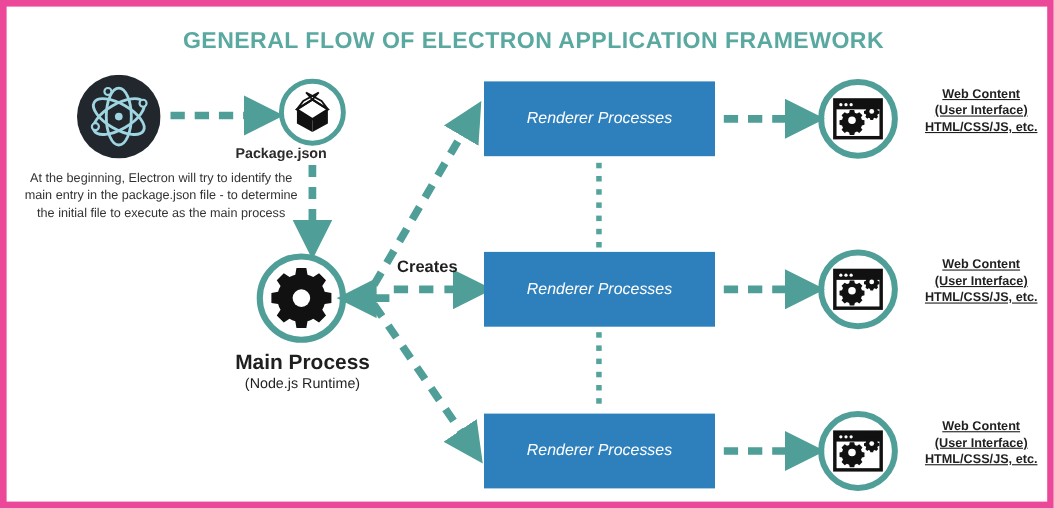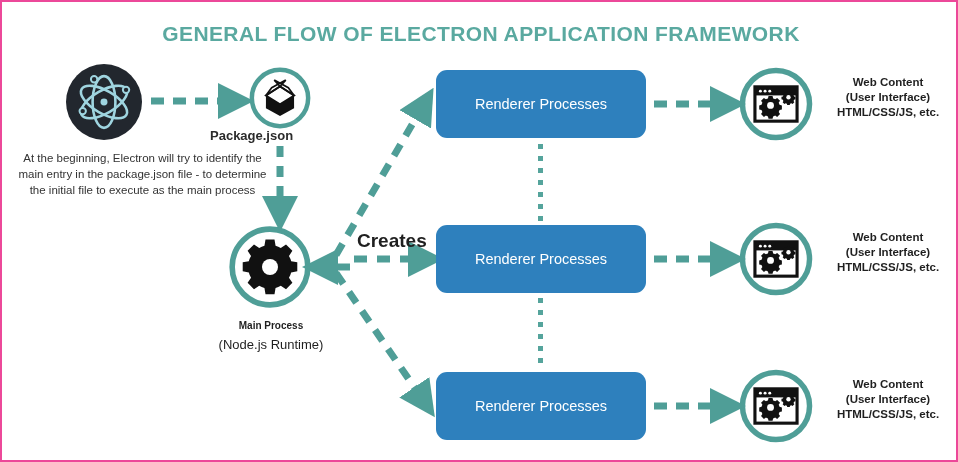--- a/index.html
+++ b/index.html
@@ -5,21 +5,21 @@
   html, body {
     margin: 0;
     padding: 0;
     background: #ffffff;
   }
   #canvas {
     position: relative;
     width: 958px;
     height: 462px;
     background: #ffffff;
-    border: 2px solid #ec4899;
+    border: 6px solid #ec4899;
     box-sizing: border-box;
     overflow: hidden;
     font-family: "Liberation Sans", sans-serif;
   }
 
   
   #title {
     position: absolute;
     top: 20px;
     left: 0;
@@ -83,55 +83,56 @@
   #main-proc-label {
     position: absolute;
     left: 186px;
     top: 314px;
     width: 166px;
     text-align: center;
     color: #1f1f1f;
   }
   #main-proc-label .l1 {
     display: block;
-    font-size: 10px;
+    font-size: 19px;
     font-weight: bold;
     line-height: 20px;
   }
   #main-proc-label .l2 {
     display: block;
     font-size: 13px;
     font-weight: normal;
     line-height: 18px;
   }
 
   
   #creates-label {
     position: absolute;
     left: 355px;
     top: 228px;
-    font-size: 19px;
+    font-size: 15px;
     font-weight: bold;
     color: #1f1f1f;
   }
 
   
   .renderer-box {
     position: absolute;
     left: 434px;
     width: 210px;
     height: 68px;
     background: #2e80bd;
-    border-radius: 11px;
+    border-radius: 0;
     color: #ffffff;
     font-size: 14.5px;
     display: flex;
     align-items: center;
     justify-content: center;
     box-sizing: border-box;
+    font-style: italic;
   }
   #renderer-0 { top: 68px; }
   #renderer-1 { top: 223px; }
   #renderer-2 { top: 370px; }
 
   
   .dot-connector {
     position: absolute;
     left: 536px;
     width: 5px;
@@ -163,21 +164,21 @@
     width: 132px;
     text-align: center;
     font-size: 11.5px;
     font-weight: bold;
     line-height: 15px;
     color: #1f1f1f;
   }
   #web-label-0 { top: 73px; }
   #web-label-1 { top: 228px; }
   #web-label-2 { top: 375px; }
-  .webcontent-label span { display: block; }
+  .webcontent-label span { display: block; text-decoration: underline; }
 
   
   #arrows {
     position: absolute;
     left: 0;
     top: 0;
     width: 958px;
     height: 462px;
     pointer-events: none;
   }

